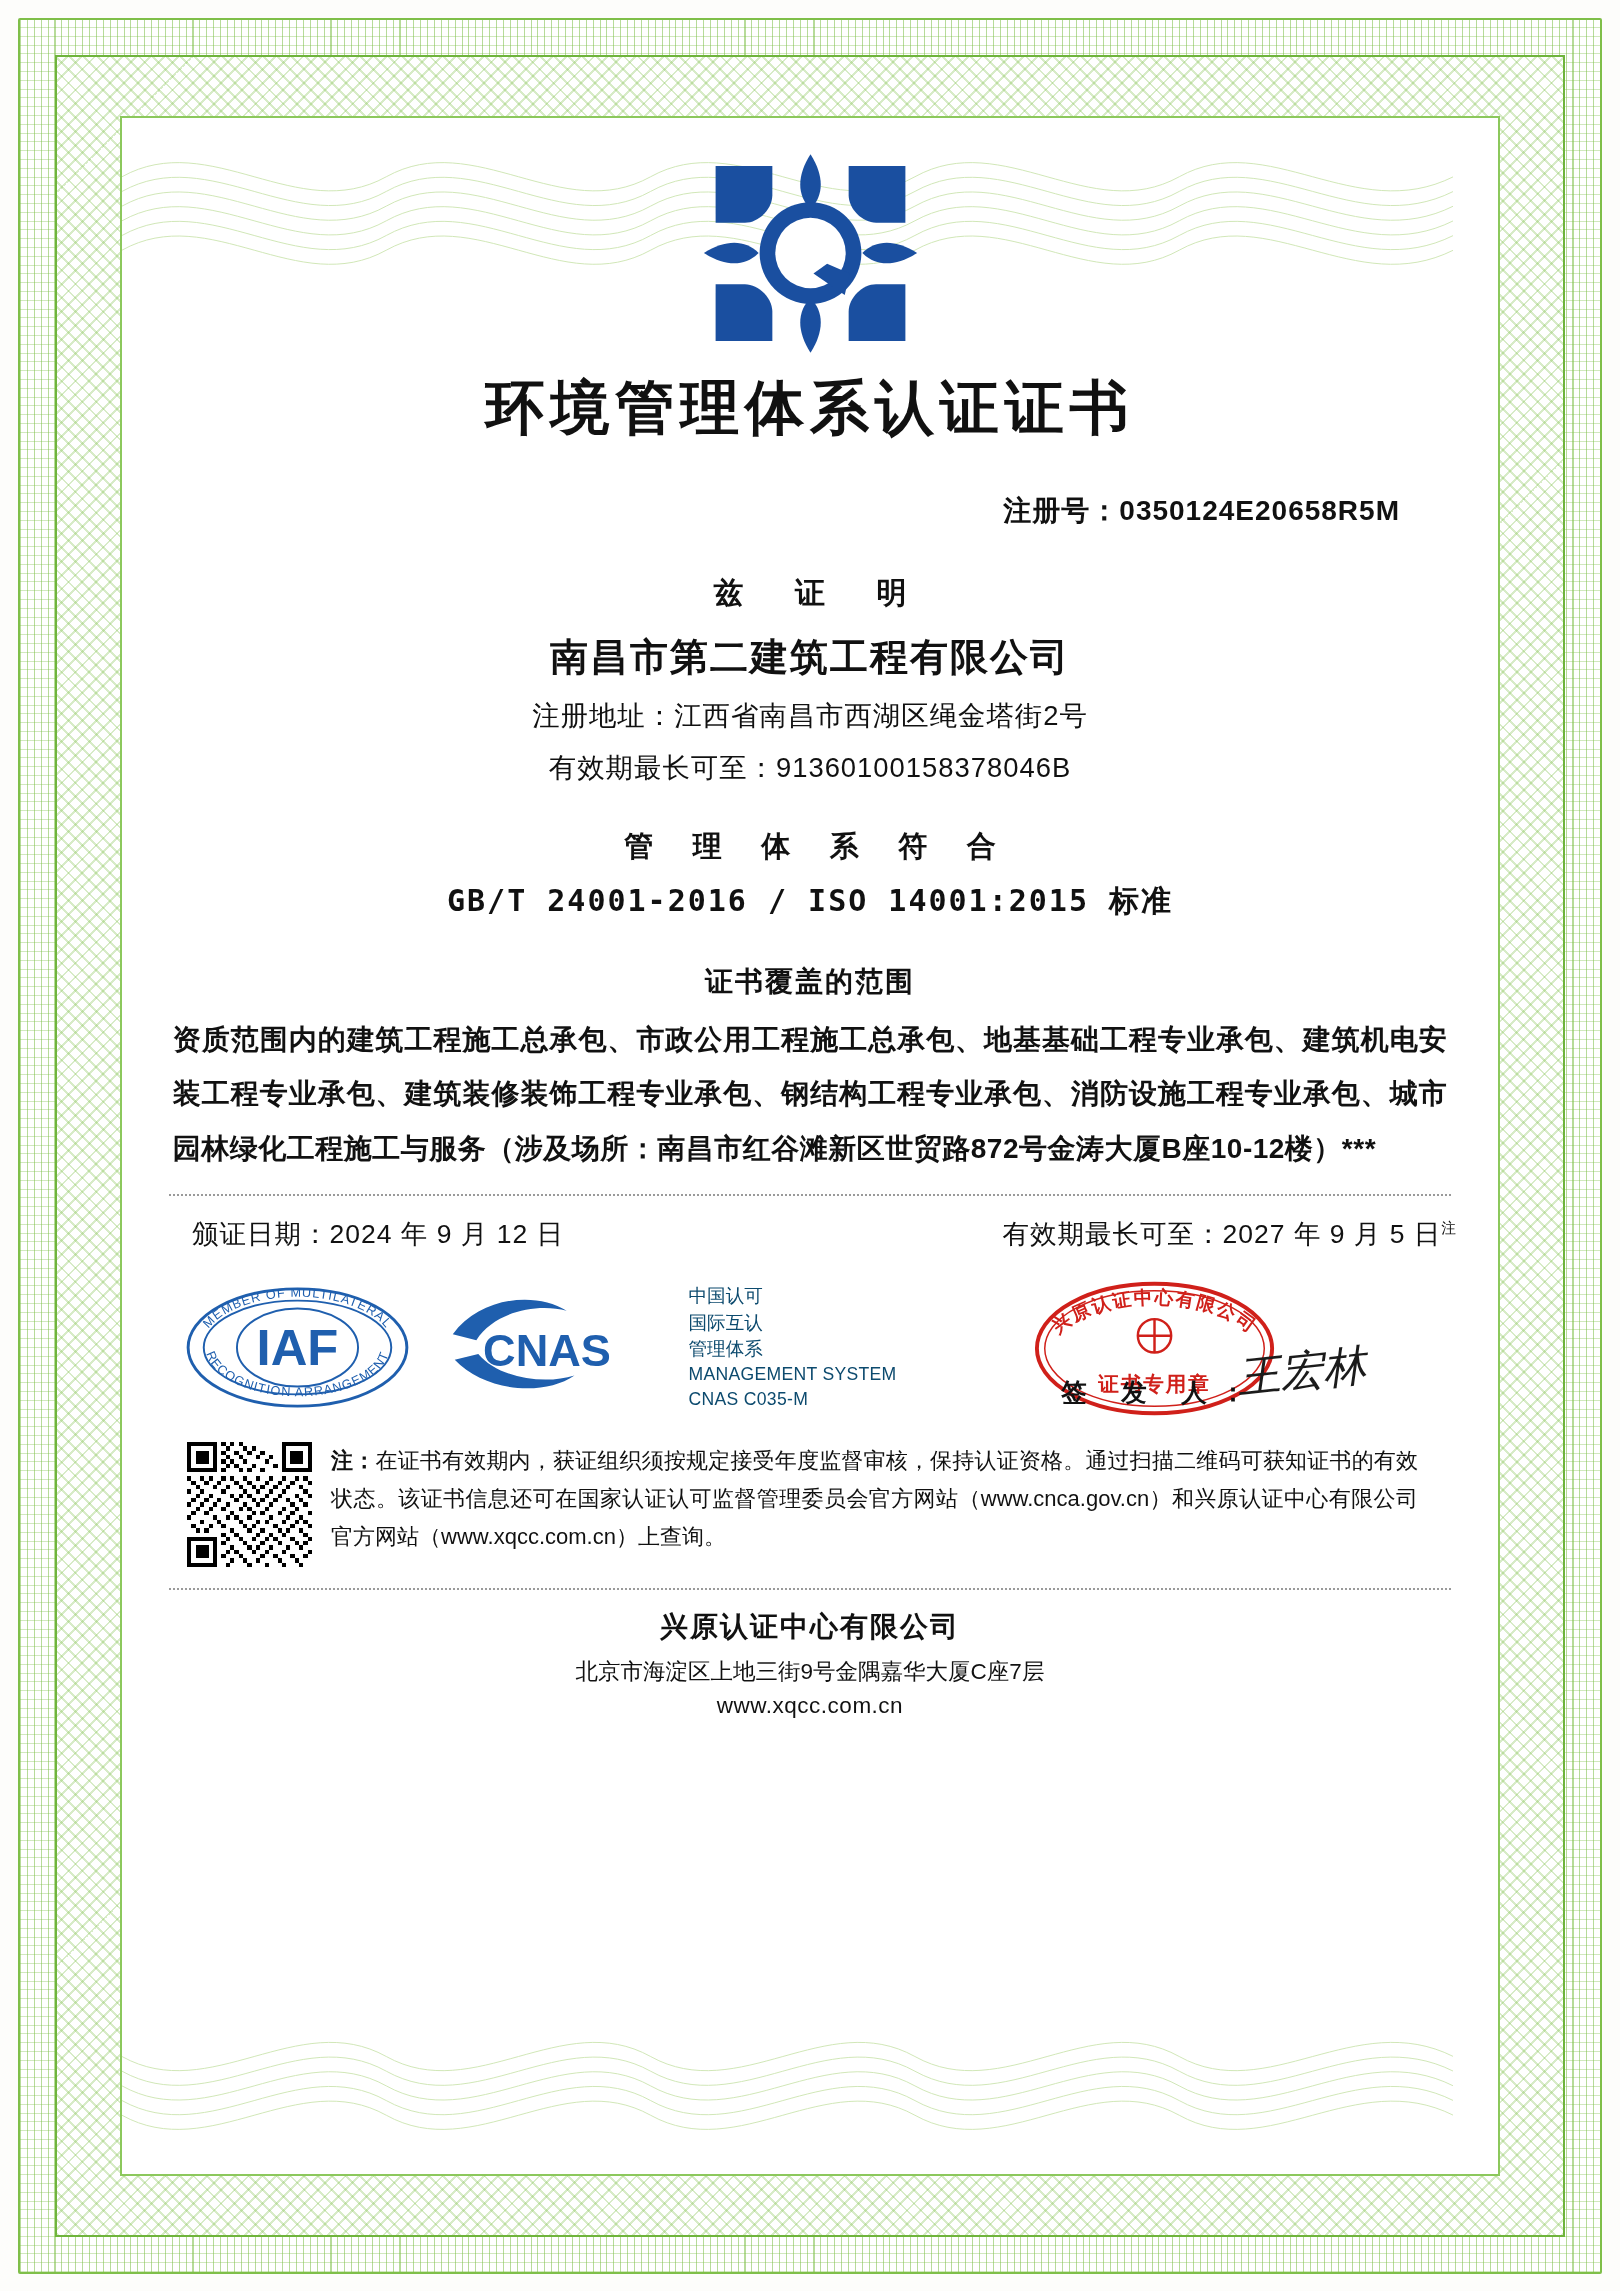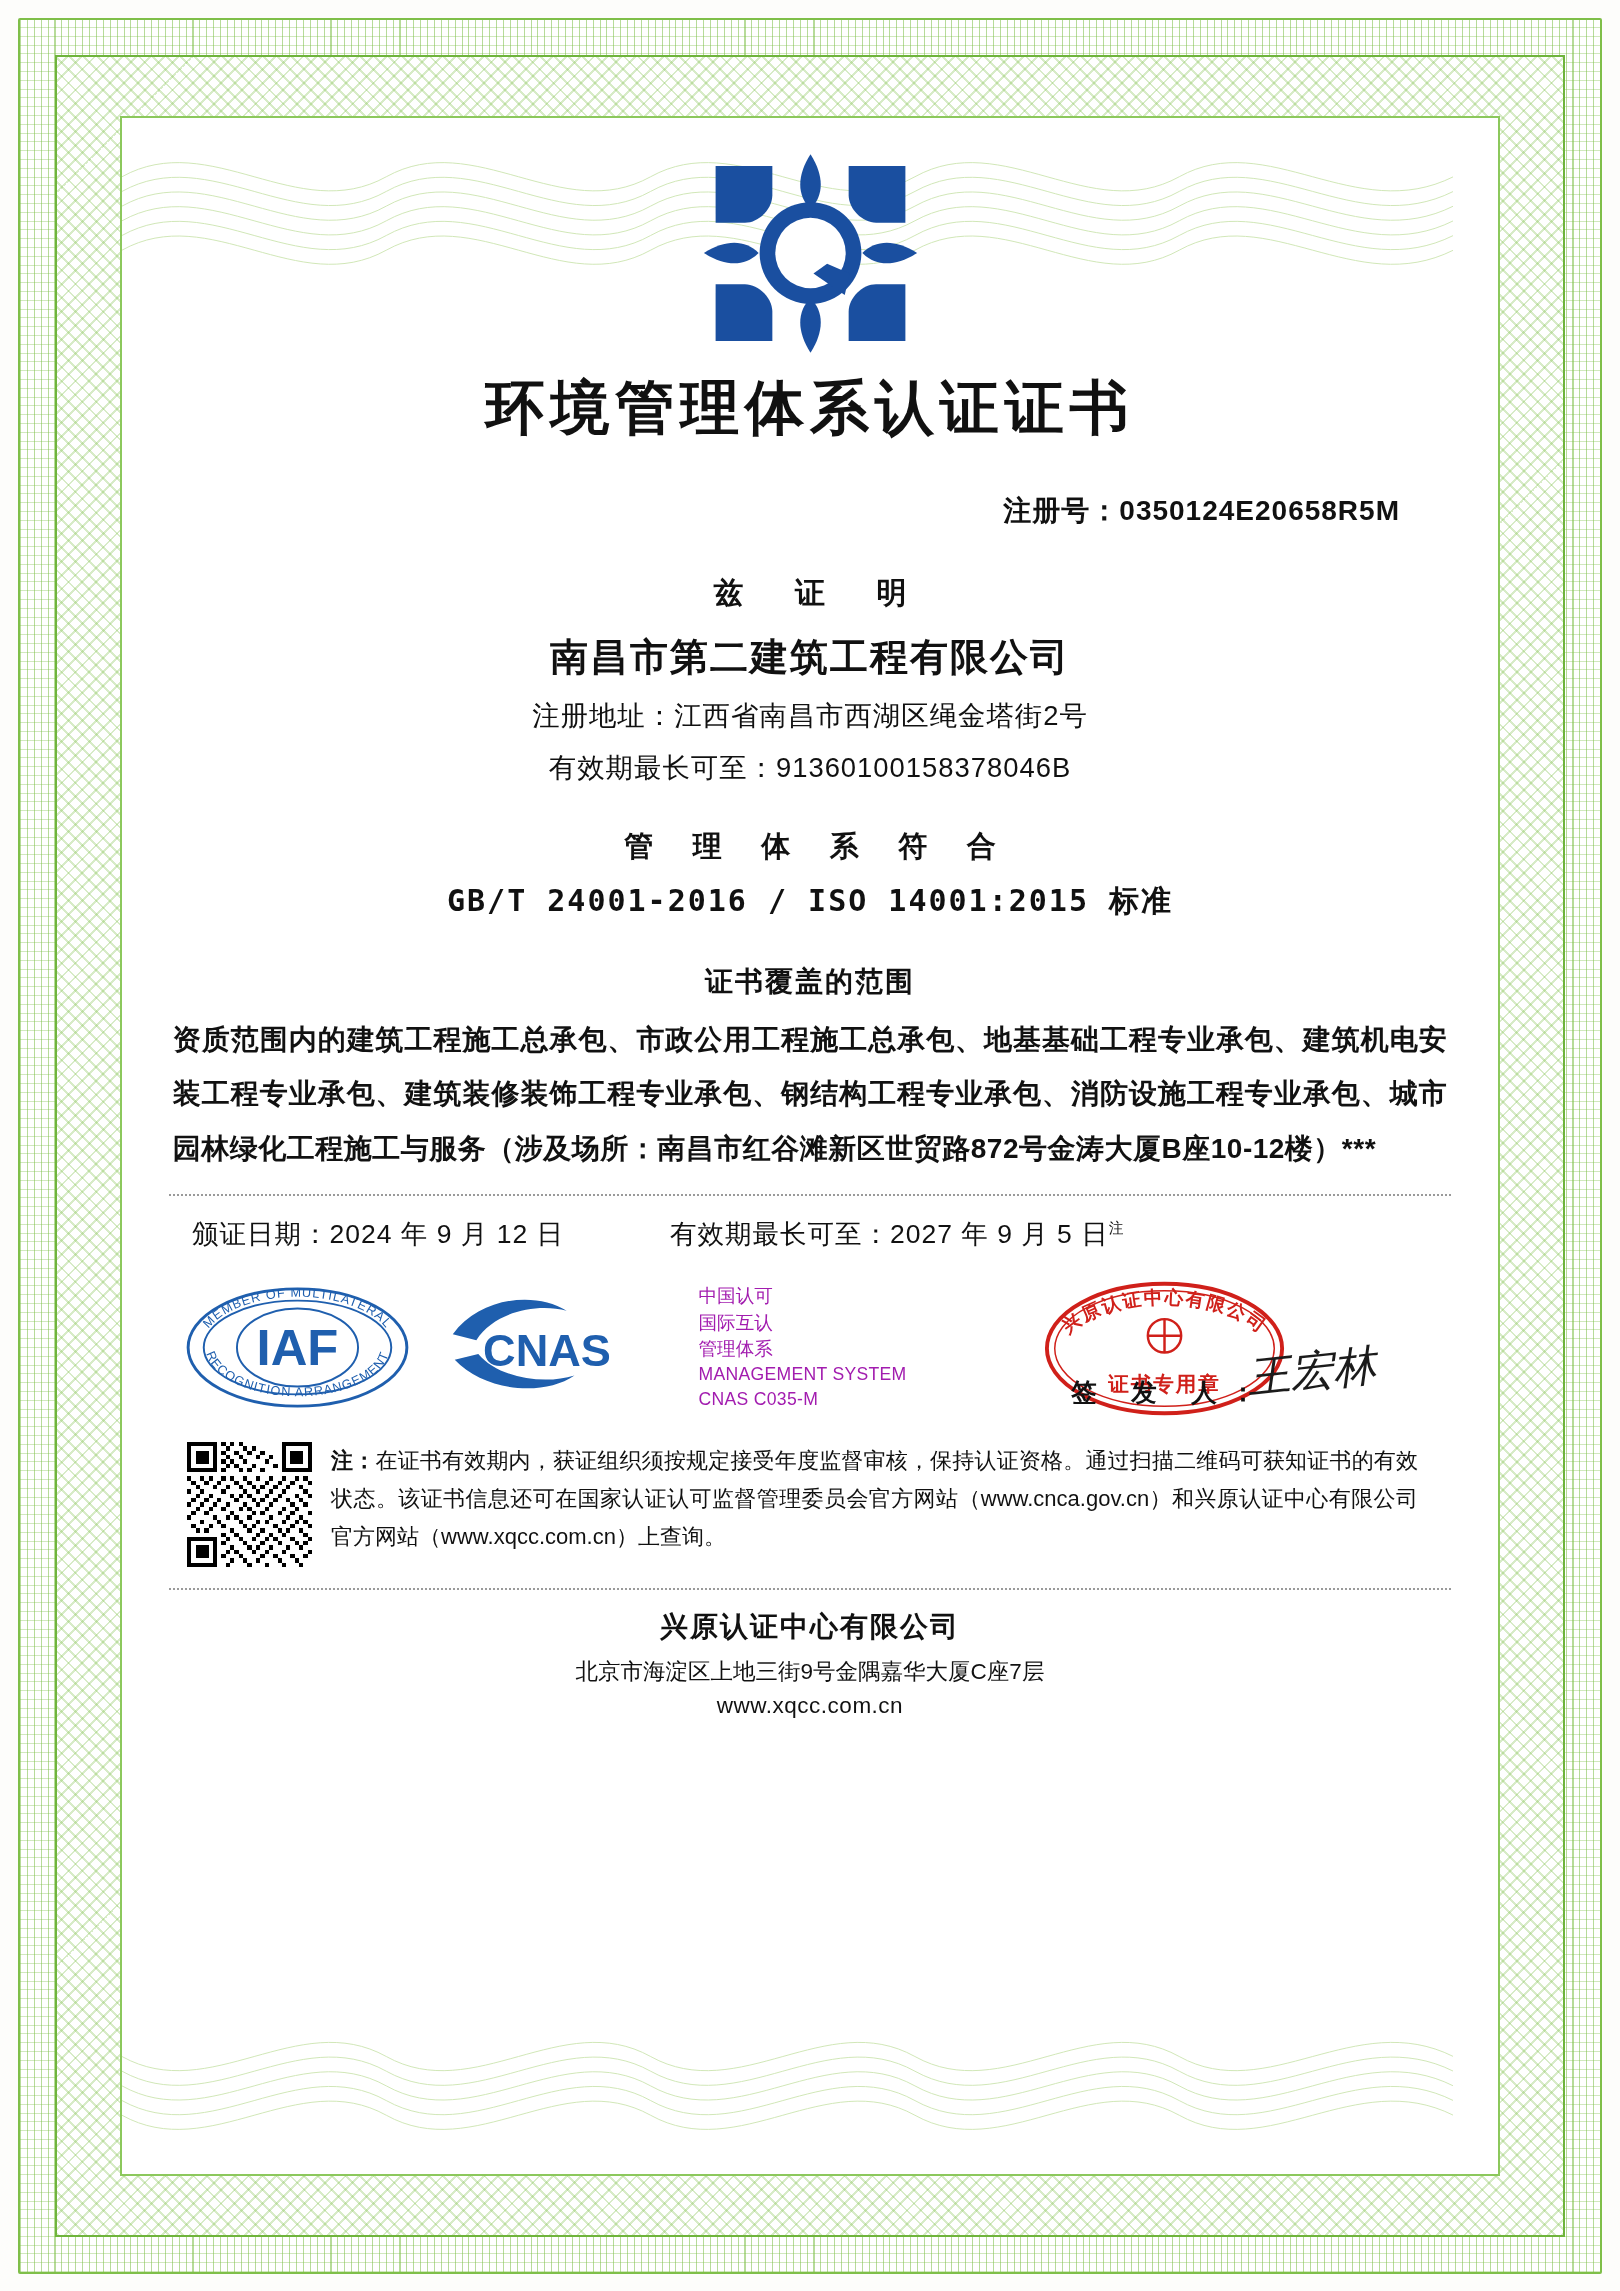--- a/index.html
+++ b/index.html
@@ -127,21 +127,21 @@
     text-align:justify;
     padding:0 9.8px;
     letter-spacing:0.5px;
   }
   .dotted{
     border-top:2px dotted #9a9a9a;
     margin:17.6px 5.9px 0 5.9px;
   }
   .dates{
     display:flex;
-    justify-content:flex-start;
+    justify-content:space-between;
     gap:106px;
     font-size:26.5px;
     margin-top:19.6px;
     padding-left:29px;
     letter-spacing:1px;
   }
   .dates sup{font-size:14.7px;}
   
   .marks{
     display:flex;
@@ -152,21 +152,21 @@
     position:relative;
     height:157px;
   }
   .iaf{
     width:225px;height:125px;position:relative;flex:none;
   }
   .cnas{
     width:211px;height:118px;position:relative;flex:none;margin-left:13.7px;
   }
   .cnas-text{
-    font-size:18.6px;line-height:1.42;flex:none;margin-left:29px;color:#a21caf;
+    font-size:18.6px;line-height:1.42;flex:none;margin-left:19px;color:#0c4a6e;
   }
   .cnas-text .en{font-size:17.6px;letter-spacing:0.3px;}
   .seal-area{
     position:relative;flex:1;height:157px;
   }
   .seal{
     position:absolute;left:116px;top:5.9px;width:250px;height:147px;
   }
   .signer{
     position:absolute;left:147px;top:106px;

